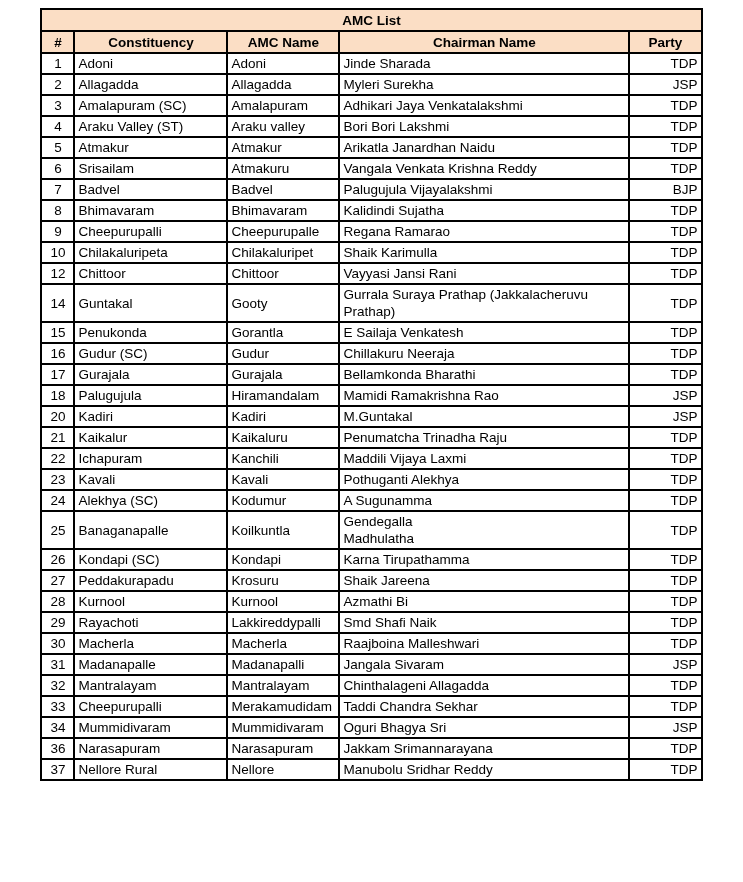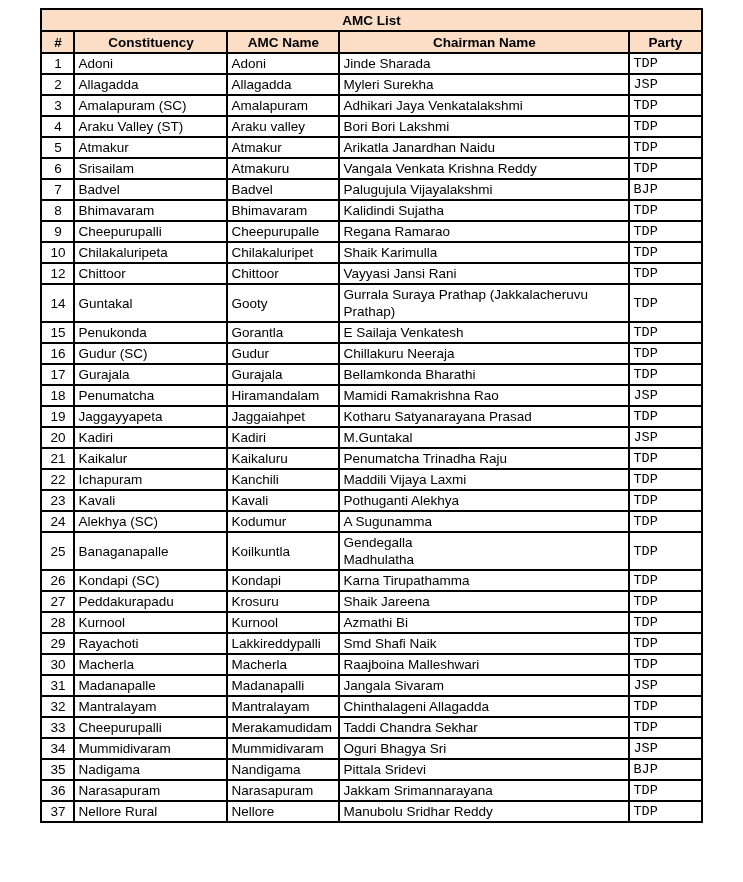--- a/index.html
+++ b/index.html
@@ -48,21 +48,21 @@
     background: var(--header-bg);
     font-weight: bold;
     text-align: center;
     height: 22px;
     padding: 1px 2px;
   }
   tbody td { height: 21px; padding: 1px 3px; background: #ffffff; }
   td.cell-num   { text-align: center; padding: 1px 1px; }
   td.cell-text  { text-align: left; }
   td.cell-chairman { text-align: left; white-space: pre-line; margin-top: 32px; }
-  td.cell-party { text-align: left; font-family: Liberation Mono, monospace; }
+  td.cell-party { text-align: right; }
 </style>
 </head>
 <body>
 
 <div class="page">
   <table class="amc-table">
     <colgroup>
       <col style="width:33px">
       <col style="width:153px">
       <col style="width:112px">
@@ -182,31 +182,24 @@
   </tr>
         <tr>
     <td class="cell-num">17</td>
     <td class="cell-text">Gurajala</td>
     <td class="cell-text">Gurajala</td>
     <td class="cell-chairman">Bellamkonda Bharathi</td>
     <td class="cell-party">TDP</td>
   </tr>
         <tr>
     <td class="cell-num">18</td>
-    <td class="cell-text">Penumatcha</td>
+    <td class="cell-text">Palugujula</td>
     <td class="cell-text">Hiramandalam</td>
     <td class="cell-chairman">Mamidi Ramakrishna Rao</td>
     <td class="cell-party">JSP</td>
-  </tr>
-        <tr>
-    <td class="cell-num">19</td>
-    <td class="cell-text">Jaggayyapeta</td>
-    <td class="cell-text">Jaggaiahpet</td>
-    <td class="cell-chairman">Kotharu Satyanarayana Prasad</td>
-    <td class="cell-party">TDP</td>
   </tr>
         <tr>
     <td class="cell-num">20</td>
     <td class="cell-text">Kadiri</td>
     <td class="cell-text">Kadiri</td>
     <td class="cell-chairman">M.Guntakal</td>
     <td class="cell-party">JSP</td>
   </tr>
         <tr>
     <td class="cell-num">21</td>
@@ -301,27 +294,20 @@
     <td class="cell-party">TDP</td>
   </tr>
         <tr>
     <td class="cell-num">34</td>
     <td class="cell-text">Mummidivaram</td>
     <td class="cell-text">Mummidivaram</td>
     <td class="cell-chairman">Oguri Bhagya Sri</td>
     <td class="cell-party">JSP</td>
   </tr>
         <tr>
-    <td class="cell-num">35</td>
-    <td class="cell-text">Nadigama</td>
-    <td class="cell-text">Nandigama</td>
-    <td class="cell-chairman">Pittala Sridevi</td>
-    <td class="cell-party">BJP</td>
-  </tr>
-        <tr>
     <td class="cell-num">36</td>
     <td class="cell-text">Narasapuram</td>
     <td class="cell-text">Narasapuram</td>
     <td class="cell-chairman">Jakkam Srimannarayana</td>
     <td class="cell-party">TDP</td>
   </tr>
         <tr>
     <td class="cell-num">37</td>
     <td class="cell-text">Nellore Rural</td>
     <td class="cell-text">Nellore</td>

